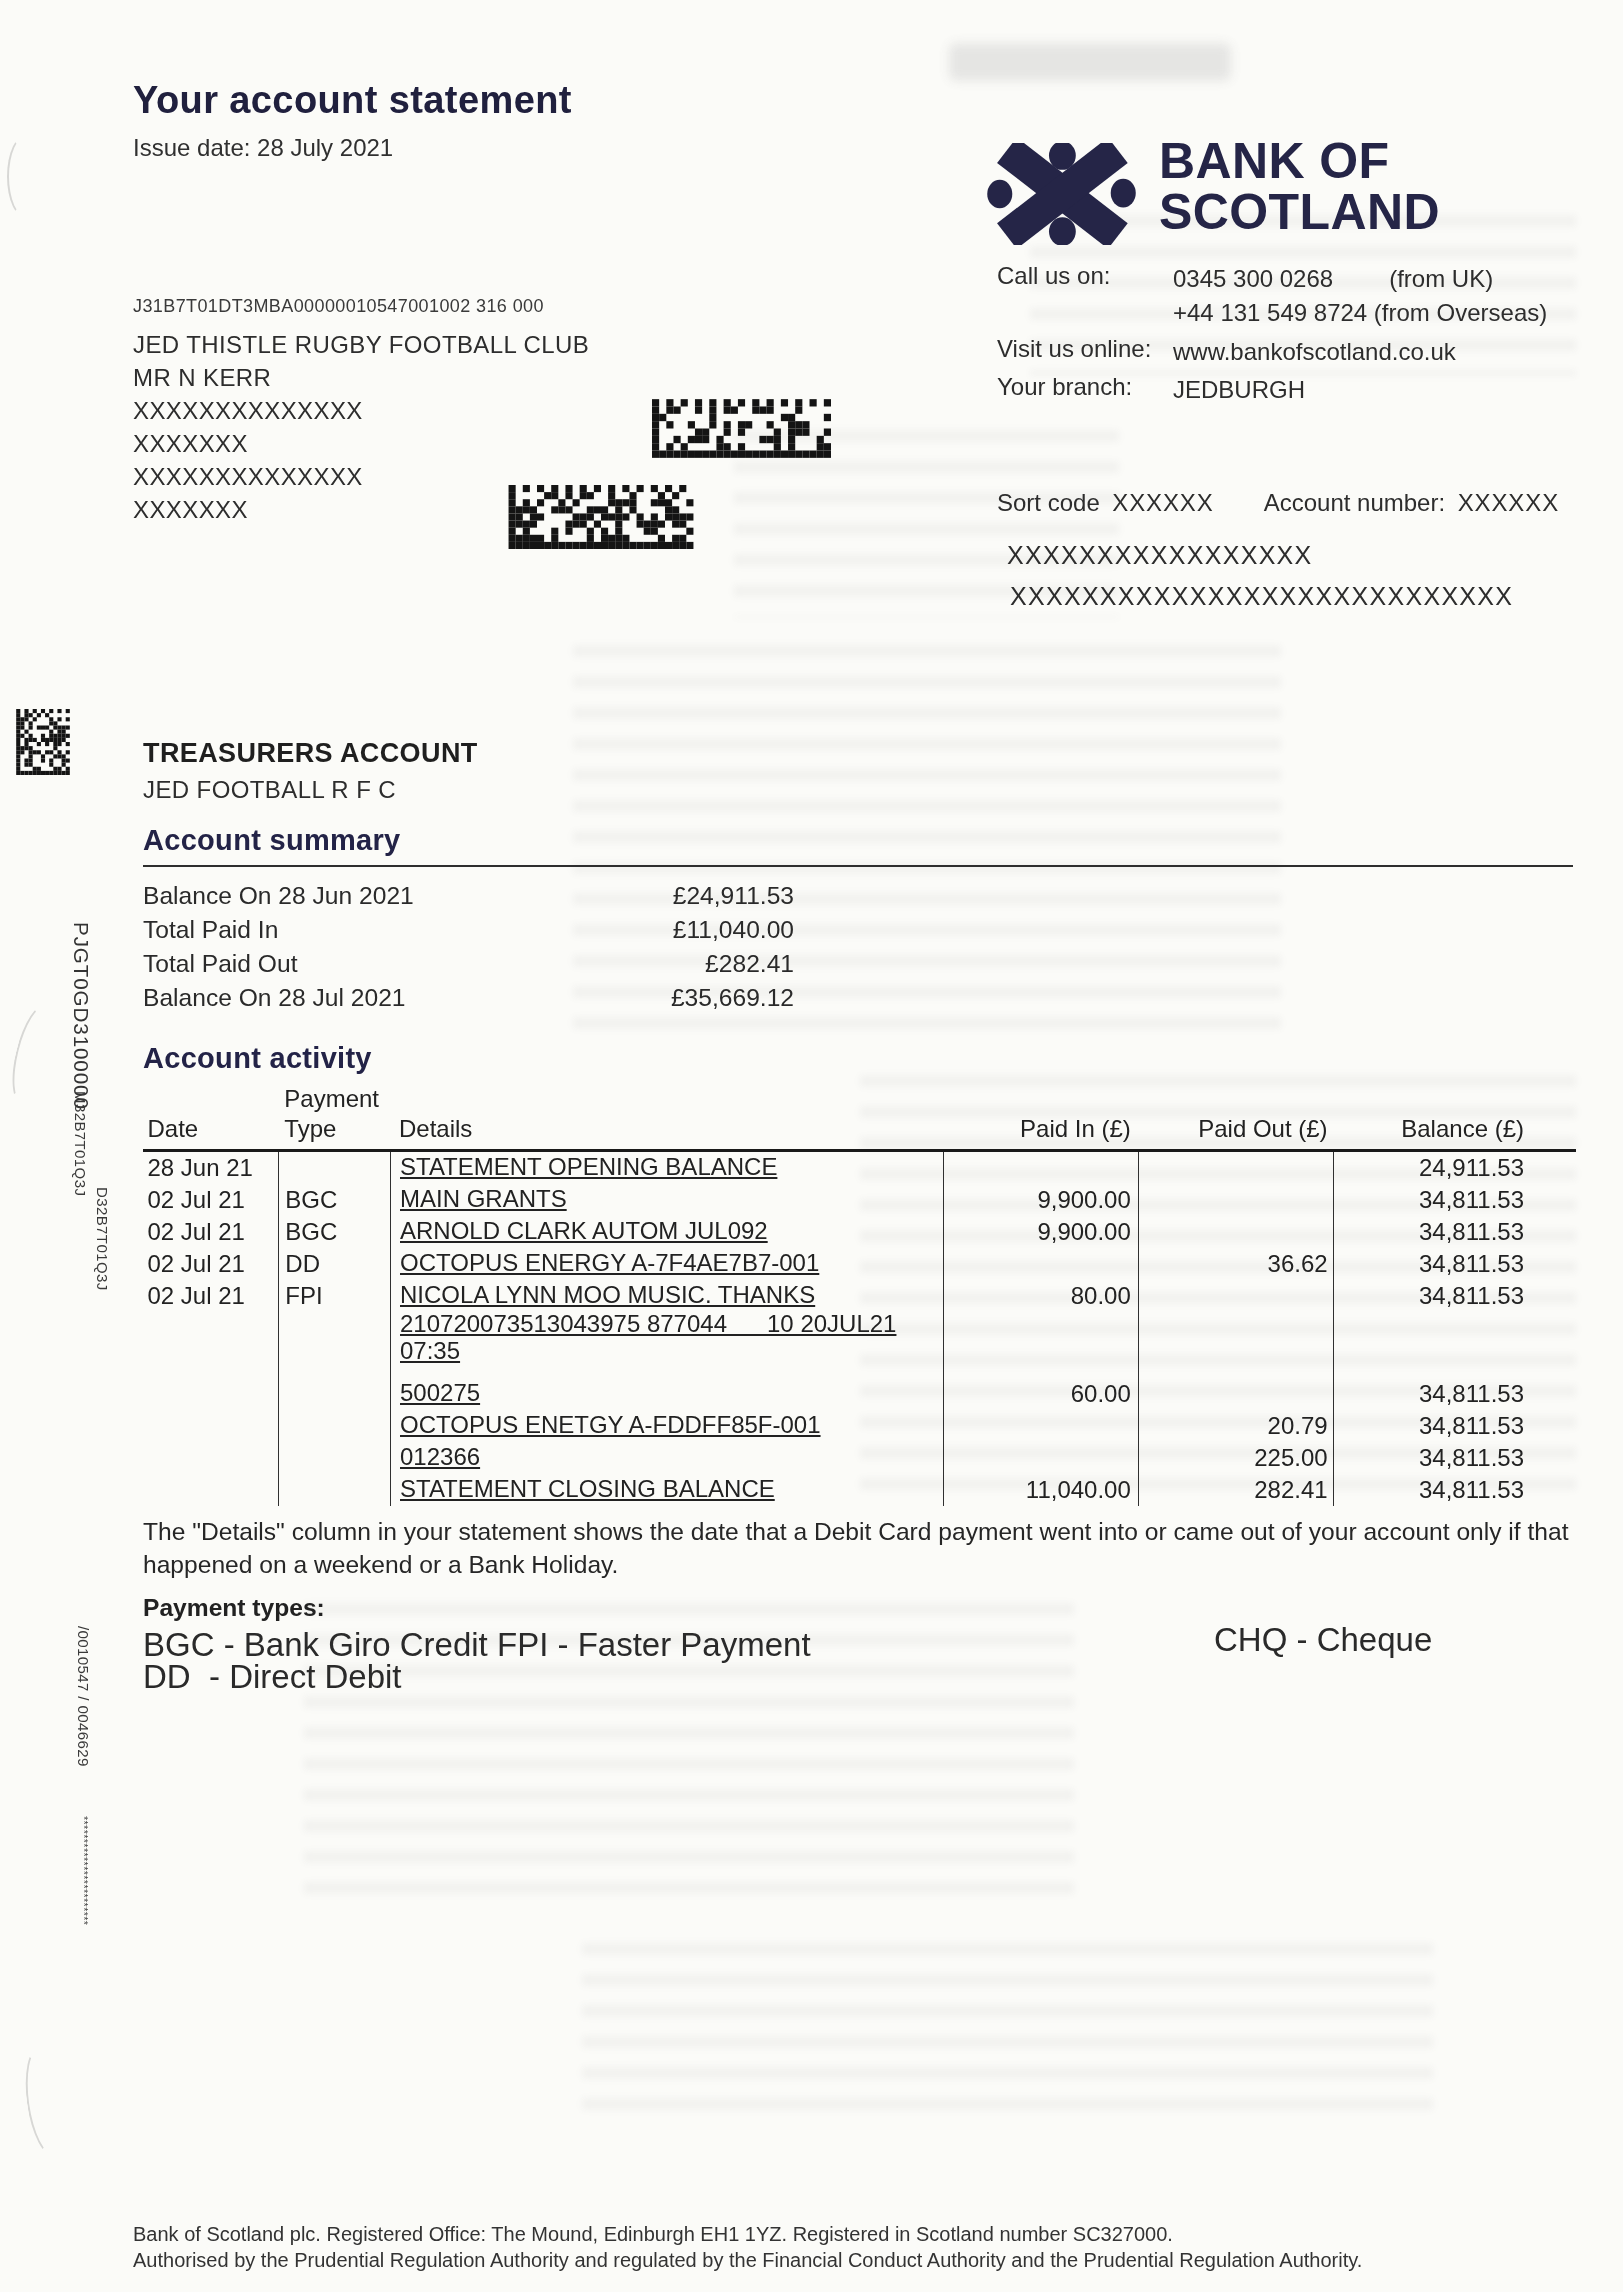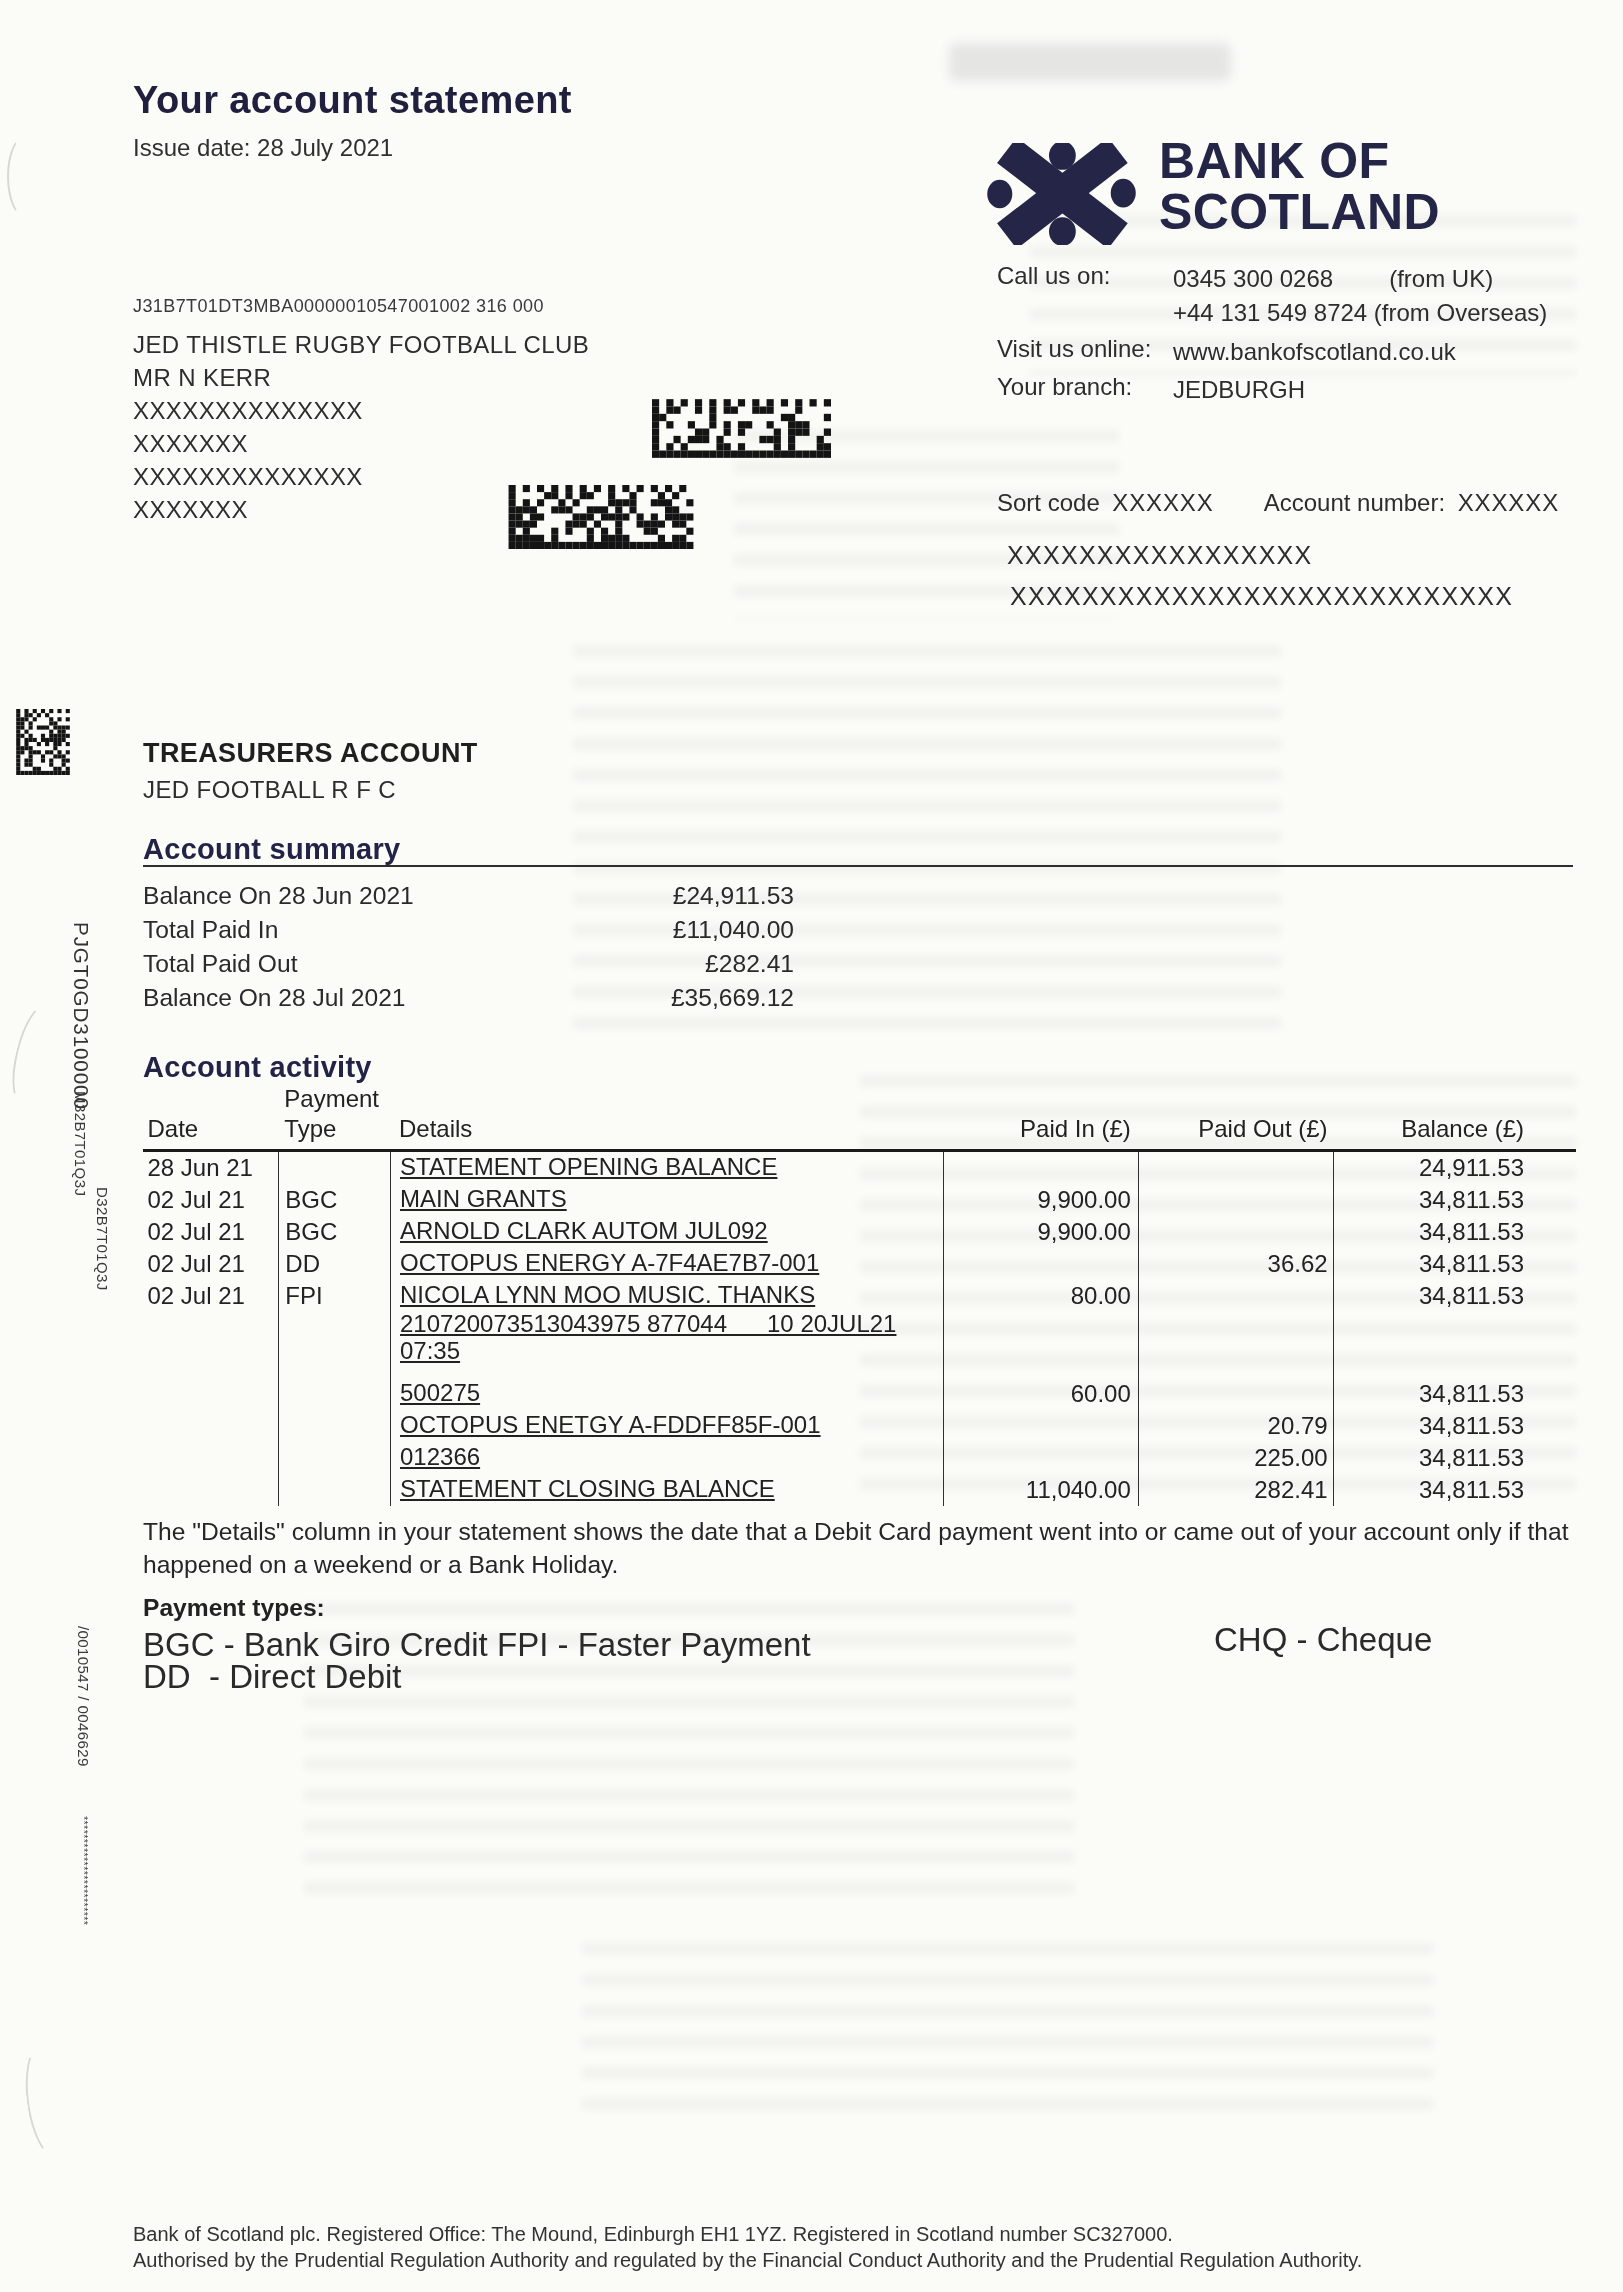--- a/index.html
+++ b/index.html
@@ -68,21 +68,21 @@
   .sort-line .v{margin-left:12.5px;letter-spacing:0.9px;}
   .sort-line .acct{margin-left:50px;}
   .masked{font-size:25px;color:#2d2d2d;letter-spacing:1.3px;z-index:1;}
   #masked-1{left:1007px;top:541px;}
   #masked-2{left:1010px;top:582px;}
 
   
   .acct-title{left:143px;top:738px;font-size:27px;font-weight:bold;color:#1f1f1f;letter-spacing:0.4px;}
   .acct-holder{left:143px;top:776px;font-size:24px;color:#2d2d2d;letter-spacing:0.4px;}
 
-  .section-heading{font-size:29px;font-weight:bold;color:#232347;letter-spacing:0.3px;margin-top:9px;}
+  .section-heading{font-size:29px;font-weight:bold;color:#232347;letter-spacing:0.3px;}
   #summary-heading{left:143px;top:824px;}
   .rule{left:143px;top:865px;width:1430px;height:0;border-top:2.7px solid #2e2e2e;}
 
   .summary-rows{left:143px;top:879px;width:651px;font-size:24.6px;color:#2a2a2a;z-index:1;}
   .summary-row{display:flex;justify-content:space-between;line-height:34px;}
 
   #activity-heading{left:143px;top:1042px;}
 
   
   .tbl{left:143px;top:1084px;width:1433px;z-index:1;font-size:24px;color:#222;}

